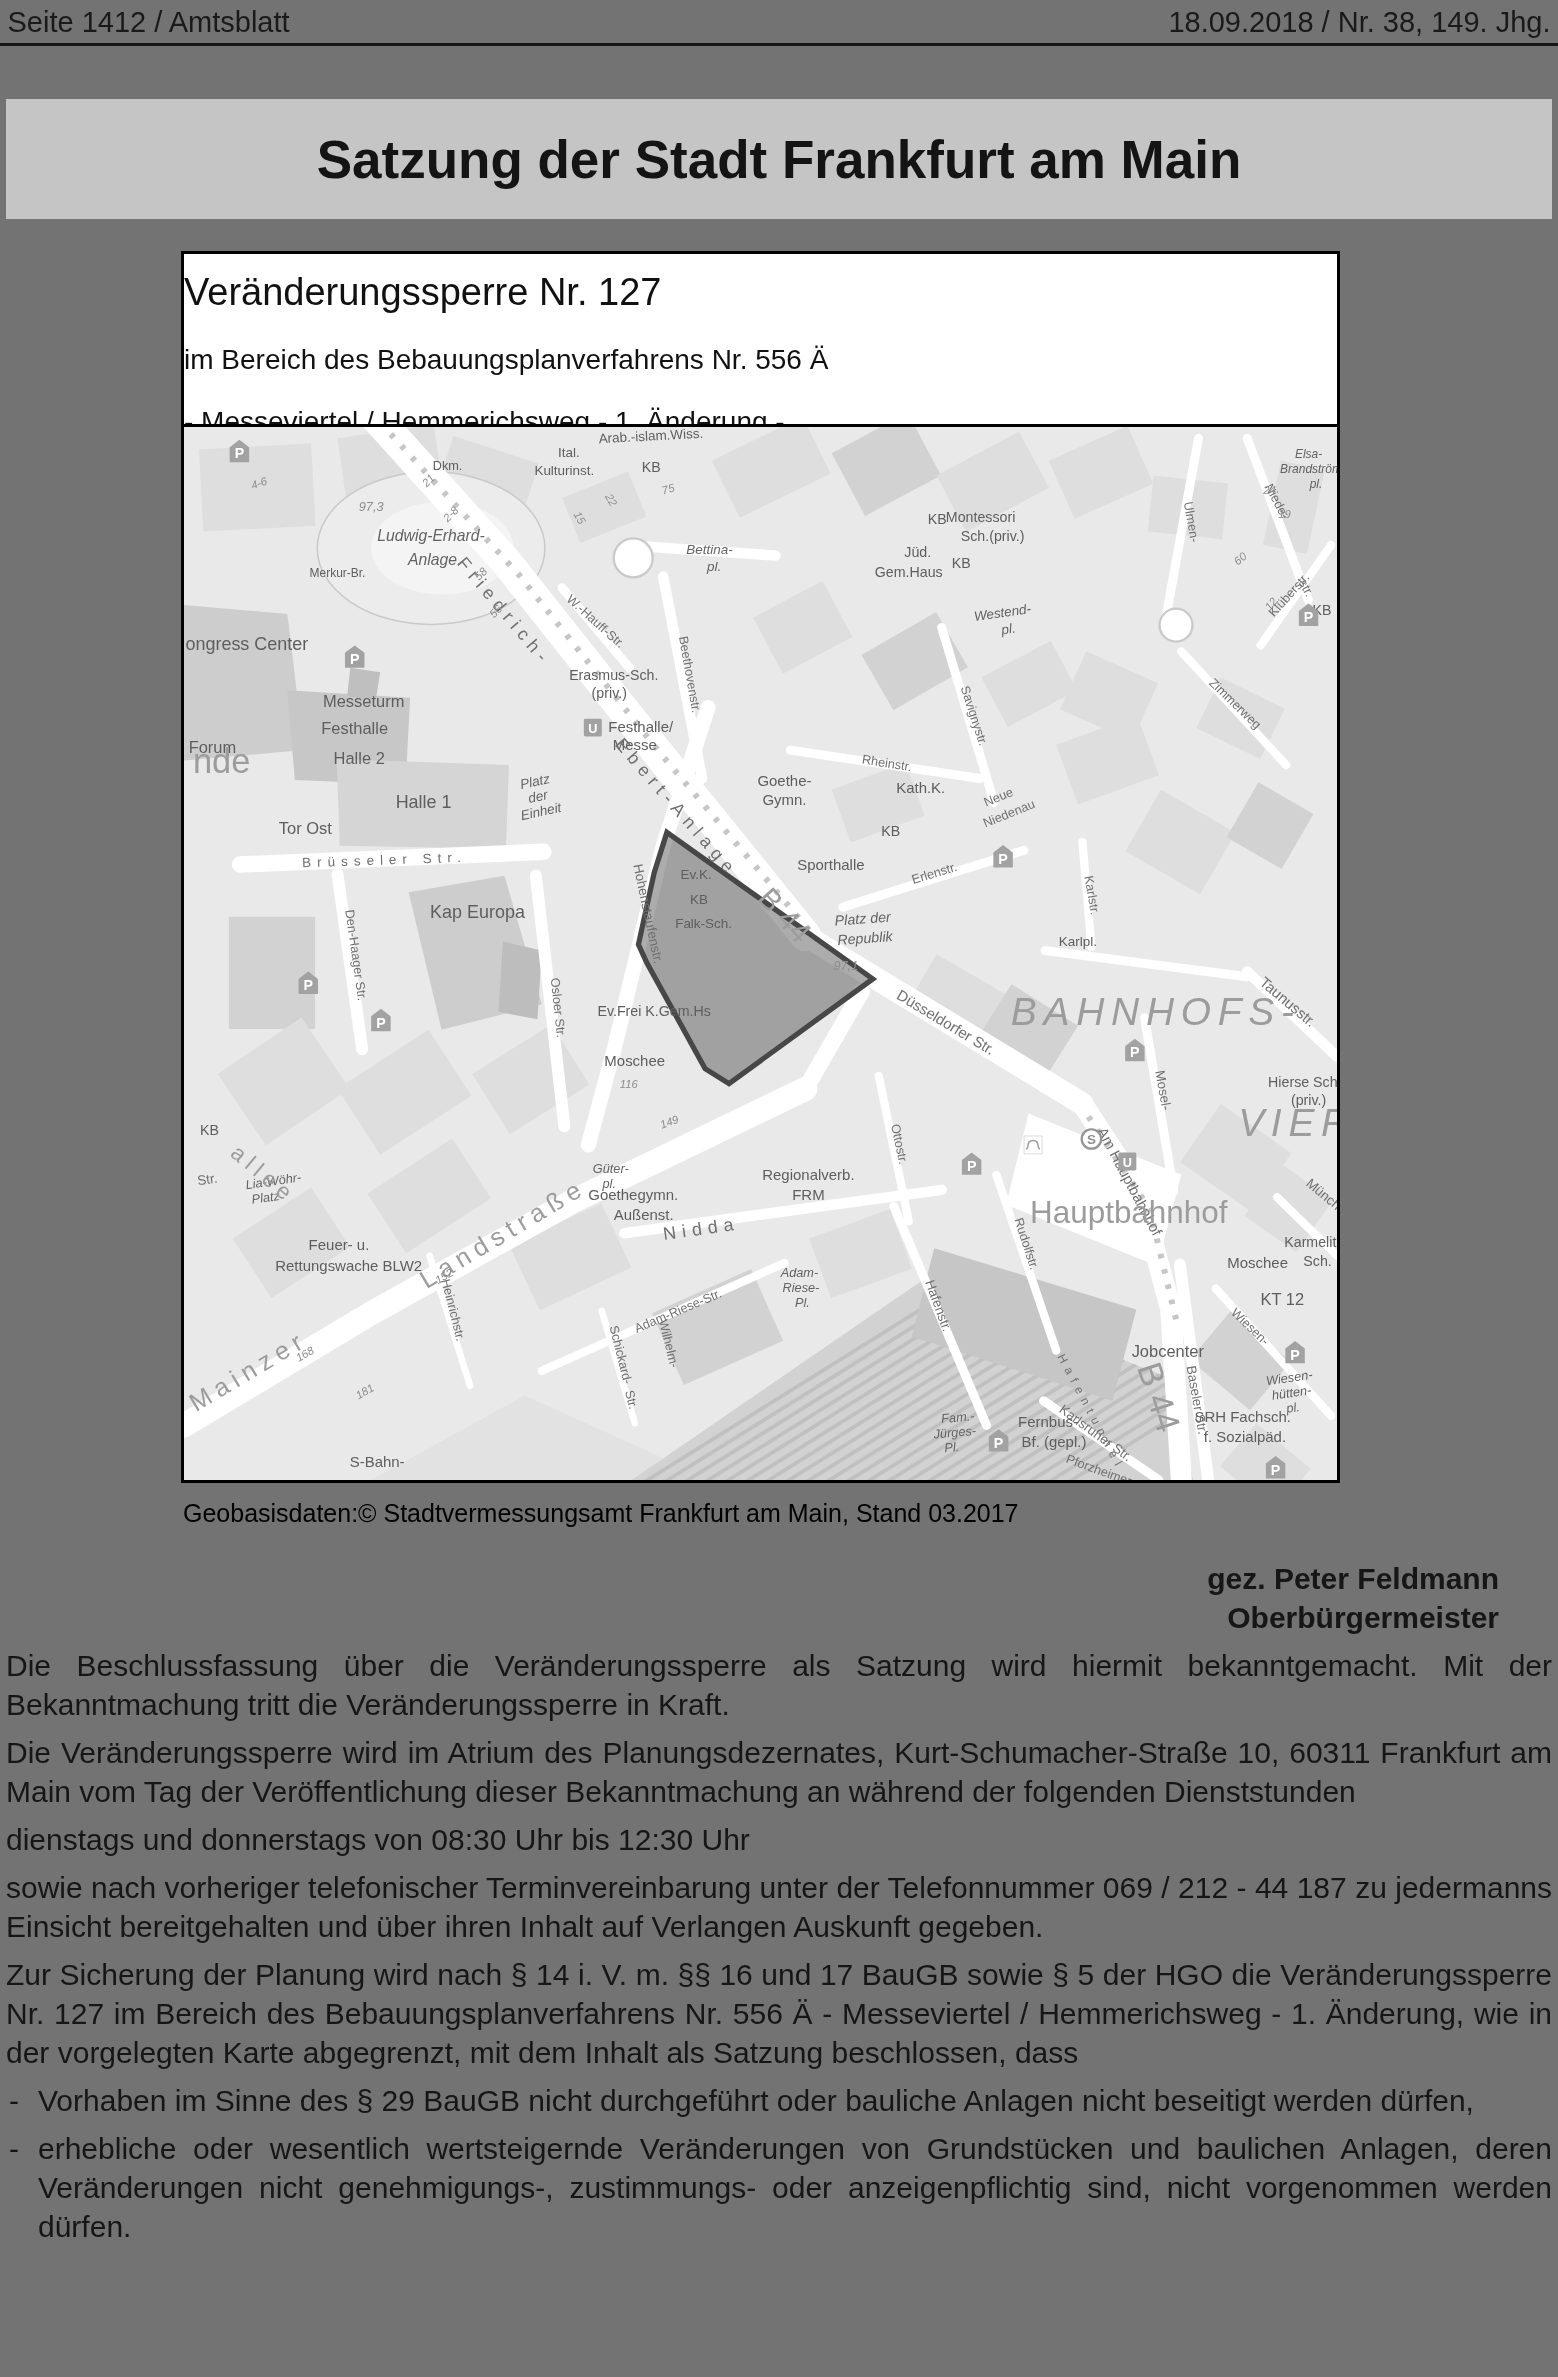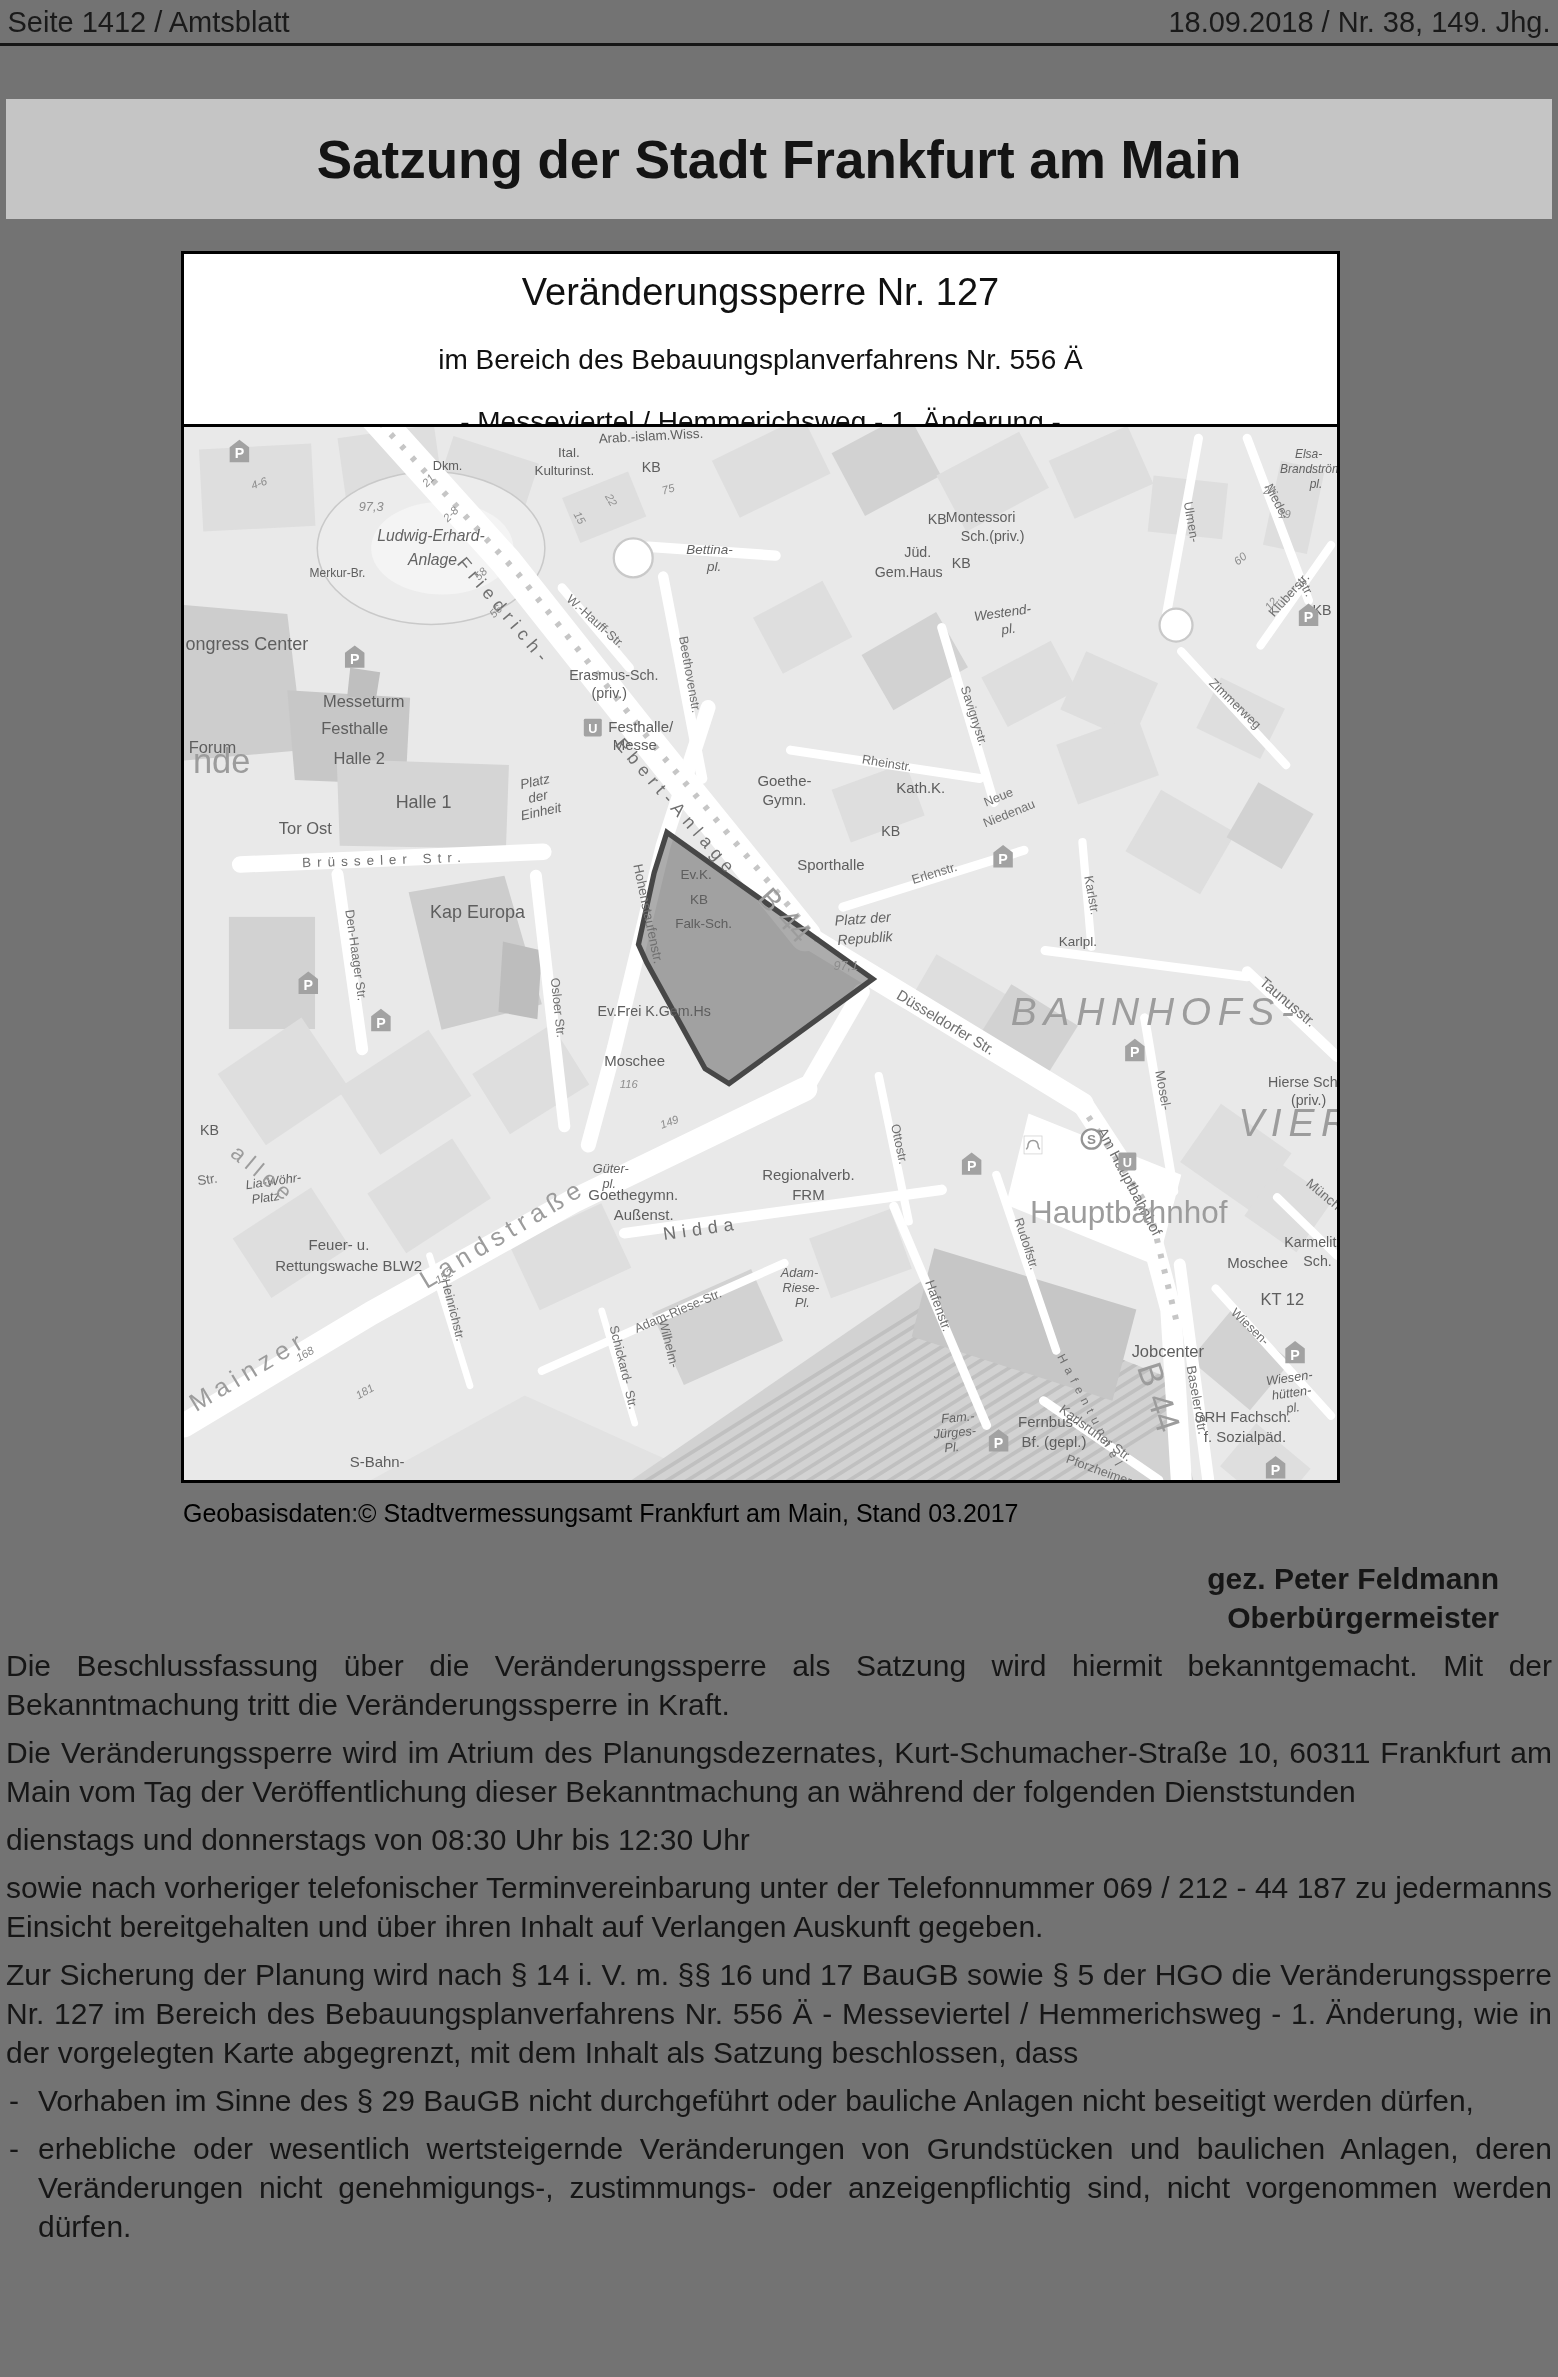--- a/index.html
+++ b/index.html
@@ -6,21 +6,21 @@
   #page{position:relative;width:1558px;height:2377px;background:#737373;overflow:hidden;
         font-family:"Liberation Sans",sans-serif;color:#1a1a1a;}
   .hdr{position:absolute;top:6px;left:7.5px;right:7.5px;font-size:29px;}
   .hdr .hl{position:absolute;left:0;top:0;}
   .hdr .hr{position:absolute;right:0;top:0;}
   .rule{position:absolute;top:43px;left:0;width:1558px;height:3px;background:#161616;}
   .banner{position:absolute;top:99px;left:6px;width:1546px;height:120px;background:#c5c5c5;
           display:flex;align-items:center;justify-content:center;text-align:center;}
   .banner span{font-size:53px;font-weight:bold;color:#141414;}
   .nbox{position:absolute;left:181px;top:251px;width:1159px;height:173px;box-sizing:border-box;
-        border:3.8px solid #000;border-bottom:none;background:#fff;text-align:center;}
+        border:3.8px solid #000;border-bottom:none;background:#fff;text-align:left;}
   .nb1{font-size:38px;margin-top:16.6px;color:#111;}
   .nb2{font-size:28px;margin-top:30px;color:#111;}
   .mapwrap{position:absolute;left:181px;top:424px;width:1159px;height:1059px;box-sizing:border-box;
            border:3.8px solid #000;background:#eee;overflow:hidden;}
   .mapwrap svg{display:block;width:100%;height:100%;}
   .caption{position:absolute;left:183px;top:1499px;font-size:25px;color:#000;}
   .content{position:absolute;left:6px;top:1551px;width:1546px;font-size:30px;color:#161616;}
   .content p{margin:9px 0 0 0;line-height:39px;}
   .content p:first-child{margin-top:0;}
   .just{text-align:justify;}

